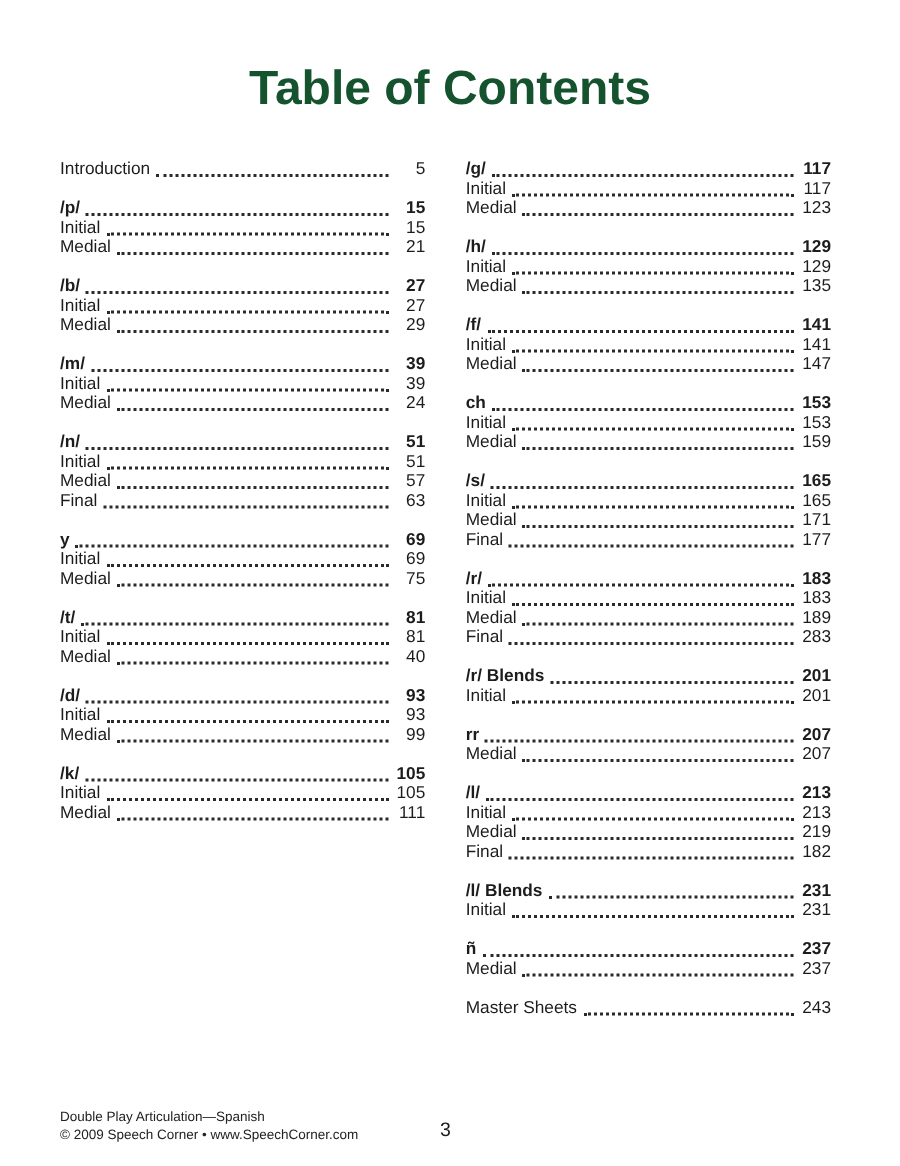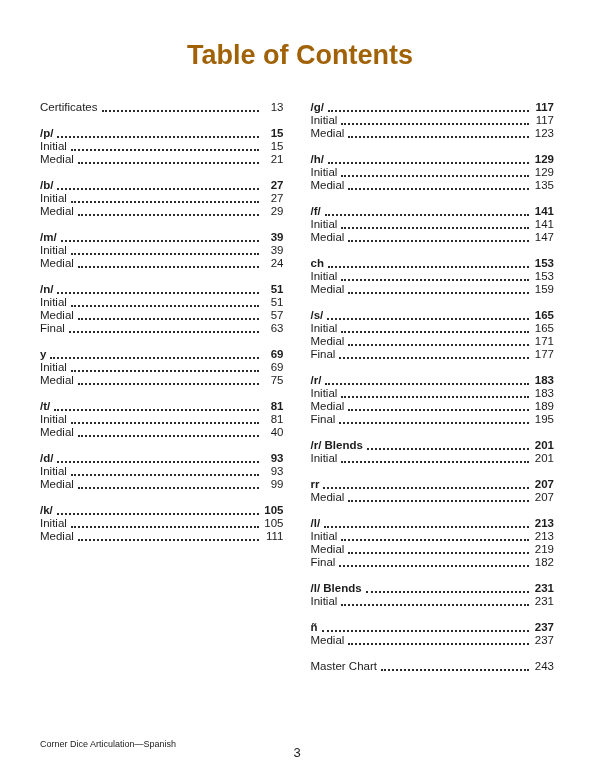--- a/index.html
+++ b/index.html
@@ -8,23 +8,23 @@
     background: #ffffff;
     color: #1c1c1c;
     font-family: "Liberation Sans", sans-serif;
     position: relative;
     overflow: hidden;
   }
   .title {
     margin: 0;
     padding-top: 40px;
     text-align: center;
-    font-size: 27px;
+    font-size: 32px;
     font-weight: bold;
-    color: #a16207;
+    color: #14532d;
   }
   .columns {
     display: flex;
     margin: 30px 46px 0 40px;
     gap: 27px;
   }
   .col { flex: 1; min-width: 0; }
   .block { margin-bottom: 13px; }
   .row {
     display: flex;
@@ -63,23 +63,23 @@
 </head>
 <body>
 
 <div class="pageroot">
   <h1 class="title">Table of Contents</h1>
 
   <div class="columns">
     <div class="col">
         <div class="block">
           <div class="row std">
-            <span class="lbl">Certificates</span>
-            <span class="leader"></span>
-            <span class="pnum">13</span>
+            <span class="lbl">Introduction</span>
+            <span class="leader"></span>
+            <span class="pnum">5</span>
           </div>
         </div>
         <div class="block">
           <div class="row hdr">
             <span class="lbl">/p/</span>
             <span class="leader"></span>
             <span class="pnum">15</span>
           </div>
           <div class="row sub">
             <span class="lbl">Initial</span>
@@ -320,21 +320,21 @@
             <span class="pnum">183</span>
           </div>
           <div class="row sub">
             <span class="lbl">Medial</span>
             <span class="leader"></span>
             <span class="pnum">189</span>
           </div>
           <div class="row sub">
             <span class="lbl">Final</span>
             <span class="leader"></span>
-            <span class="pnum">195</span>
+            <span class="pnum">283</span>
           </div>
         </div>
         <div class="block">
           <div class="row hdr">
             <span class="lbl">/r/ Blends</span>
             <span class="leader"></span>
             <span class="pnum">201</span>
           </div>
           <div class="row sub">
             <span class="lbl">Initial</span>
@@ -395,27 +395,28 @@
             <span class="pnum">237</span>
           </div>
           <div class="row sub">
             <span class="lbl">Medial</span>
             <span class="leader"></span>
             <span class="pnum">237</span>
           </div>
         </div>
         <div class="block">
           <div class="row std">
-            <span class="lbl">Master Chart</span>
+            <span class="lbl">Master Sheets</span>
             <span class="leader"></span>
             <span class="pnum">243</span>
           </div>
         </div>
       </div>
   </div>
 
   <div class="footer">
     <div class="footer-info">
-      <div>Corner Dice Articulation—Spanish</div>
+      <div>Double Play Articulation—Spanish</div>
+      <div>© 2009 Speech Corner • www.SpeechCorner.com</div>
     </div>
     <div class="footer-page">3</div>
   </div>
 </div>
 
 </body></html>

